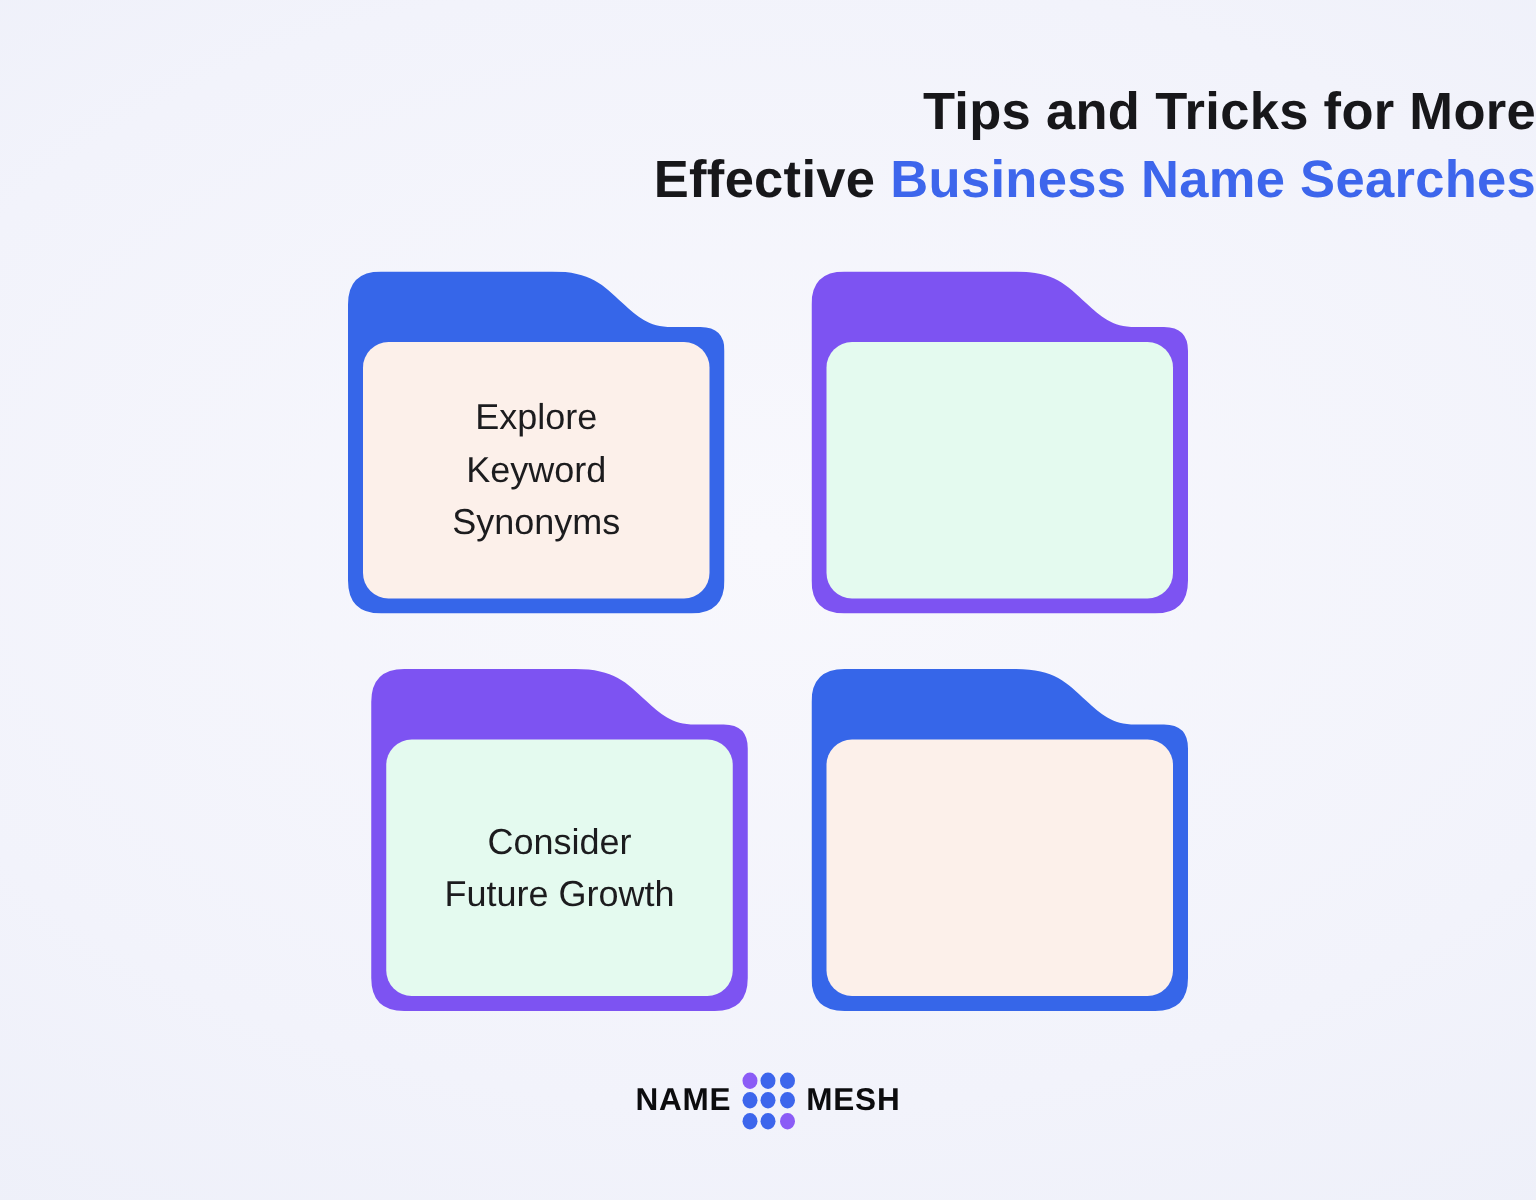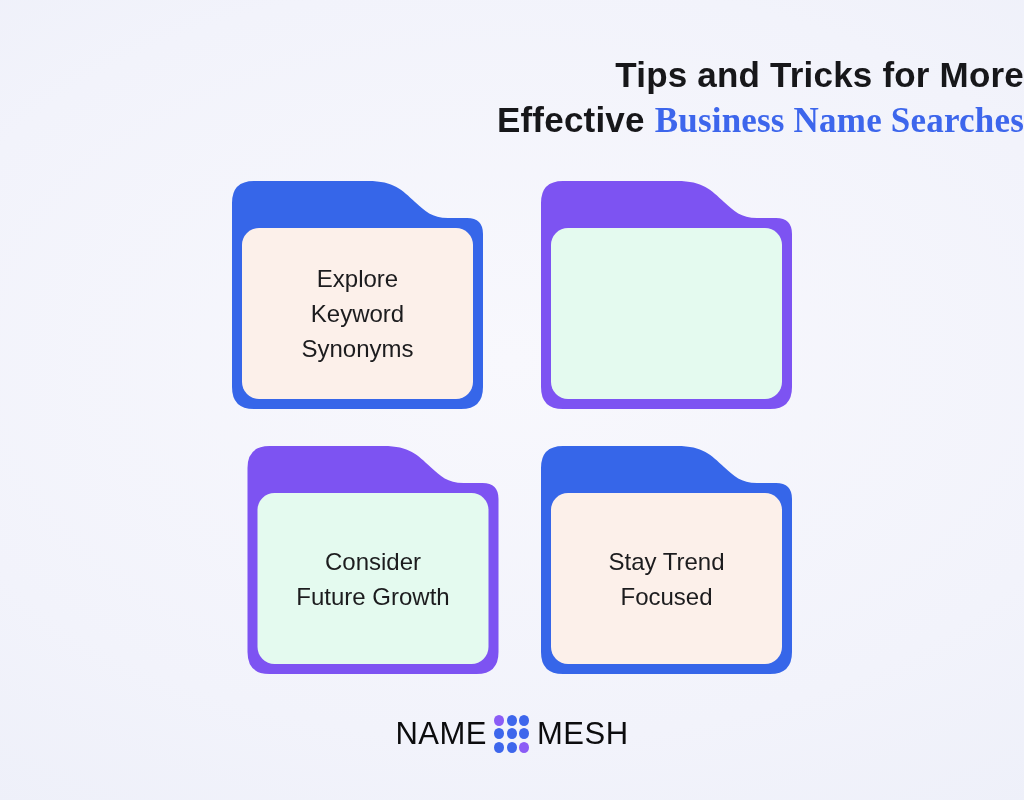--- a/index.html
+++ b/index.html
@@ -18,21 +18,21 @@
     top: 52px;
     left: 0;
     width: 100%;
     text-align: right;
     font-size: 35px;
     font-weight: 700;
     line-height: 45px;
     color: #17171a;
     letter-spacing: 0.2px;
   }
-  .title-accent { color: var(--accent); font-family: Liberation Serif, serif; }
+  .title-accent { color: var(--accent); }
   .title-prefix { margin-right: 10px; }
 
   
   .card {
     position: absolute;
     width: 251px;
     height: 228px;
   }
   .card svg {
     position: absolute;
@@ -68,22 +68,22 @@
     position: absolute;
     top: 714px;
     left: 0;
     width: 100%;
     display: flex;
     align-items: center;
     justify-content: center;
     gap: 7px;
   }
   .logo-text {
-    font-size: 31px;
-    font-weight: 400;
+    font-size: 21px;
+    font-weight: 700;
     letter-spacing: 0.5px;
     color: #0c0c0e;
   }
   .logo-icon {
     width: 36px;
     height: 38px;
     display: grid;
     grid-template-columns: repeat(3, 1fr);
     grid-template-rows: repeat(3, 1fr);
     gap: 2px;
@@ -135,24 +135,20 @@
       <div class="card-label">Consider
 Future Growth</div>
     </div>
   </div>
 
   <div class="card card-4" style="--tab: #3666e9; --body: #fcf0ea;">
     <svg viewBox="0 0 251 228" aria-hidden="true">
       <path d="M22 0 H136 C162 0 170 9 183 21 C193 30 200 37 216 37 H235 Q251 37 251 53 V206 Q251 228 229 228 H22 Q0 228 0 206 V22 Q0 0 22 0 Z" fill="var(--tab)"></path>
       <rect x="10" y="47" width="231" height="171" rx="17" fill="var(--body)"></rect>
     </svg>
-    <div class="card-label-wrap">
-      <div class="card-label">Stay Trend
-Focused</div>
-    </div>
   </div>
 
   <div class="logo">
     <span class="logo-text">NAME</span>
     <span class="logo-icon">
       <span class="logo-dot" style="background: rgb(139, 92, 246);"></span>
       <span class="logo-dot" style="background: rgb(61, 102, 236);"></span>
       <span class="logo-dot" style="background: rgb(61, 102, 236);"></span>
       <span class="logo-dot" style="background: rgb(61, 102, 236);"></span>
       <span class="logo-dot" style="background: rgb(61, 102, 236);"></span>

